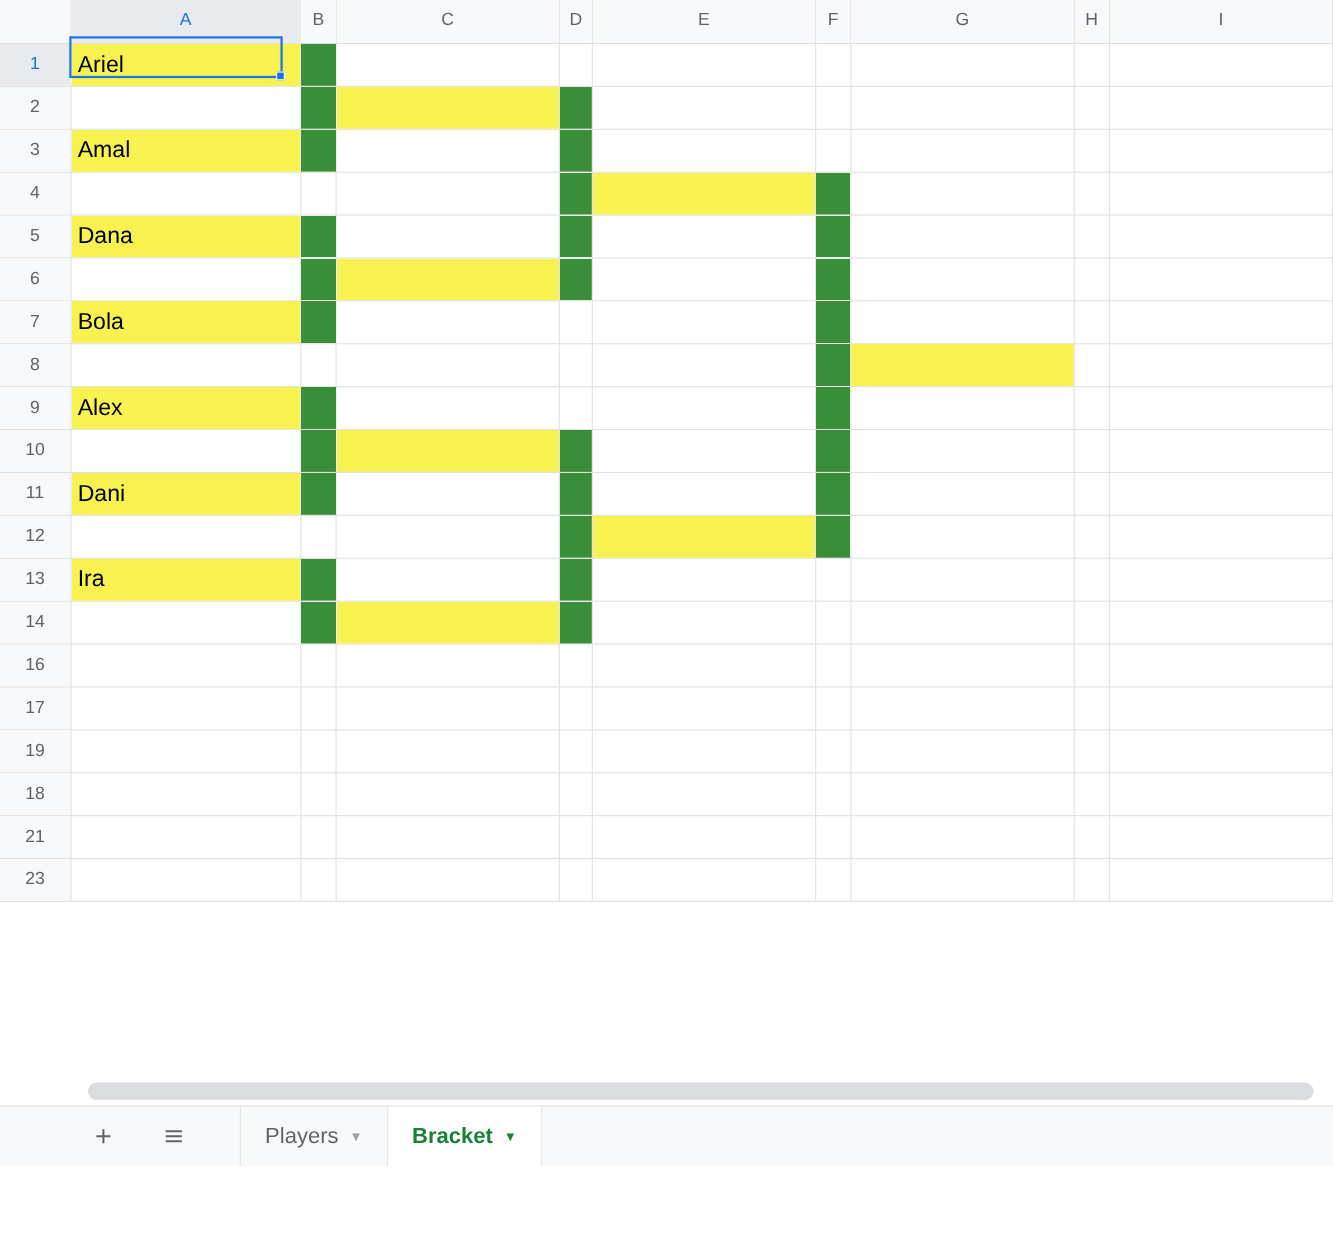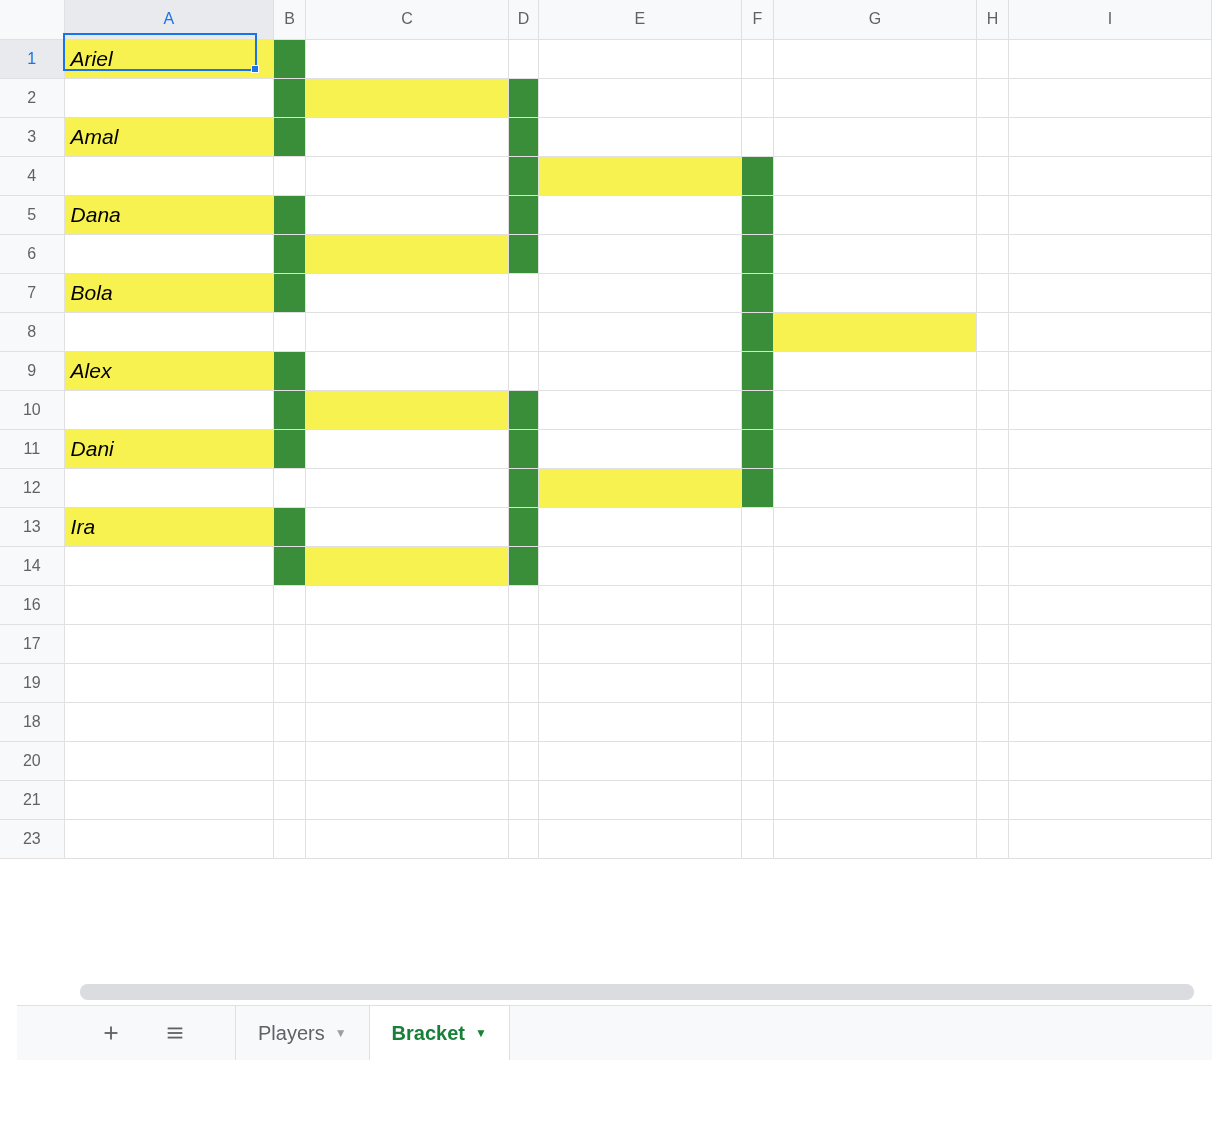--- a/index.html
+++ b/index.html
@@ -52,21 +52,21 @@
     border-left: none;
   }
   .grid th.colhdr.sel {
     background: #e8eaed;
     color: #1a73e8;
   }
   .grid th.rowhdr.sel {
     background: #e8eaed;
     color: #1a73e8;
   }
-  .yellow { background: #f7f250; font-style: italic; }
+  .yellow { background: #f7f250; }
   .green  { background: #3a8e3a; }
   .cell-content {
     padding: 0 6px;
     line-height: 38px;
     font-size: 21px;
     color: #000;
   }
   .selected-cell {
     position: absolute;
     border: 2px solid #1a73e8;
@@ -105,21 +105,20 @@
     left: 0;
     right: 0;
     bottom: 0;
     height: 55px;
     background: #f8f9fa;
     border-top: 1px solid #e0e0e0;
     display: flex;
     align-items: center;
     padding-left: 70px;
     gap: 16px;
-    margin-left: 17px;
   }
   .tab-tool {
     width: 48px;
     height: 48px;
     display: flex;
     align-items: center;
     justify-content: center;
     color: #5f6368;
     cursor: pointer;
   }
@@ -395,32 +394,20 @@
           <td></td>
           <td></td>
           <td></td>
           <td></td>
           <td></td>
           <td></td>
           <td></td>
         </tr>
         <tr>
           <th class="rowhdr">18</th>
-          <td></td>
-          <td></td>
-          <td></td>
-          <td></td>
-          <td></td>
-          <td></td>
-          <td></td>
-          <td></td>
-          <td></td>
-        </tr>
-        <tr>
-          <th class="rowhdr">20</th>
           <td></td>
           <td></td>
           <td></td>
           <td></td>
           <td></td>
           <td></td>
           <td></td>
           <td></td>
           <td></td>
         </tr>

